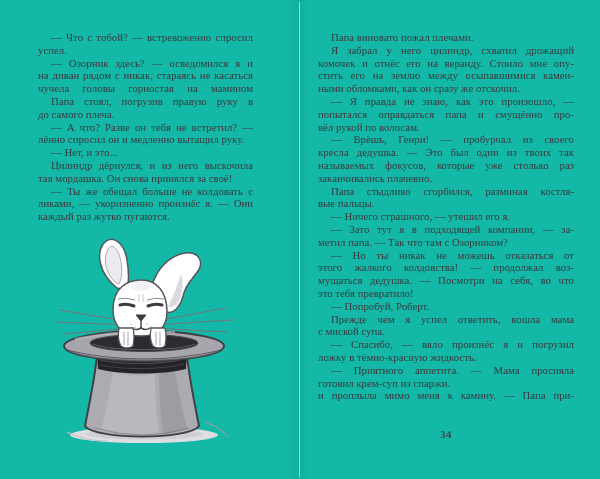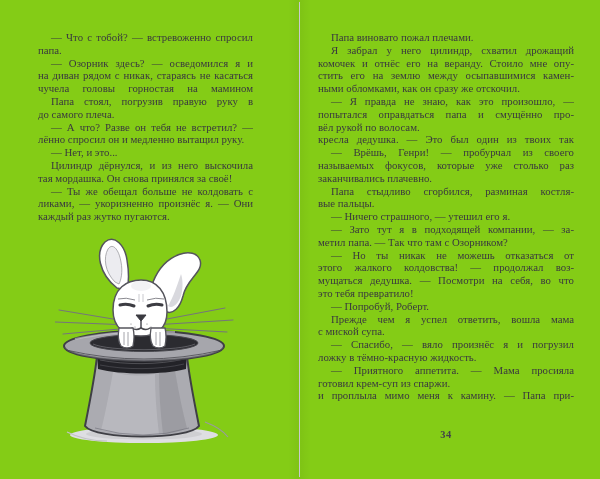--- a/index.html
+++ b/index.html
@@ -1,19 +1,19 @@
 <!DOCTYPE html>
 <html><head>
 <meta charset="utf-8">
 <style>
   html,body{margin:0;padding:0;}
   .book{
     position:relative;
     width:600px;height:479px;
-    background:#84cc16;
+    background:#14b8a6;
     overflow:hidden;
     font-family:"Liberation Serif","DejaVu Serif",serif;
     color:#3a393f;
   }
   .gutter-line{
     position:absolute;left:299px;top:2px;width:1px;height:475px;
     background:#c9c9cc;
   }
   .gutter-shade-left{
     position:absolute;left:288px;top:0;width:11px;height:479px;
@@ -50,21 +50,21 @@
 
 <div class="book">
 
   <div class="gutter-shade-left"></div>
   <div class="gutter-shade-right"></div>
   <div class="gutter-line"></div>
 
   <div class="text-block left" id="left-text">
       <div class="para">
         <div class="line first">— Что с тобой? — встревоженно спросил</div>
-        <div class="line last">папа.</div>
+        <div class="line last">успел.</div>
       </div>
       <div class="para">
         <div class="line first">— Озорник здесь? — осведомился я и присел</div>
         <div class="line">на диван рядом с никак, стараясь не касаться</div>
         <div class="line last">чучела головы горностая на мамином палантине.</div>
       </div>
       <div class="para">
         <div class="line first">Папа стоял, погрузив правую руку в цилиндр</div>
         <div class="line last">до самого плеча.</div>
       </div>
@@ -158,22 +158,22 @@
         <div class="line">комочек и отнёс его на веранду. Стоило мне опу-</div>
         <div class="line">стить его на землю между осыпавшимися камен-</div>
         <div class="line last">ными обломками, как он сразу же отскочил.</div>
       </div>
       <div class="para">
         <div class="line first">— Я правда не знаю, как это произошло, —</div>
         <div class="line">попытался оправдаться папа и смущённо про-</div>
         <div class="line last">вёл рукой по волосам.</div>
       </div>
       <div class="para">
+        <div class="line first">— Врёшь, Генри! — пробурчал из своего</div>
         <div class="line">кресла дедушка. — Это был один из твоих так</div>
-        <div class="line first">— Врёшь, Генри! — пробурчал из своего</div>
         <div class="line">называемых фокусов, которые уже столько раз</div>
         <div class="line last">заканчивались плачевно.</div>
       </div>
       <div class="para">
         <div class="line first">Папа стыдливо сгорбился, разминая костля-</div>
         <div class="line last">вые пальцы.</div>
       </div>
       <div class="para">
         <div class="line first last">— Ничего страшного, — утешил его я.</div>
       </div>

